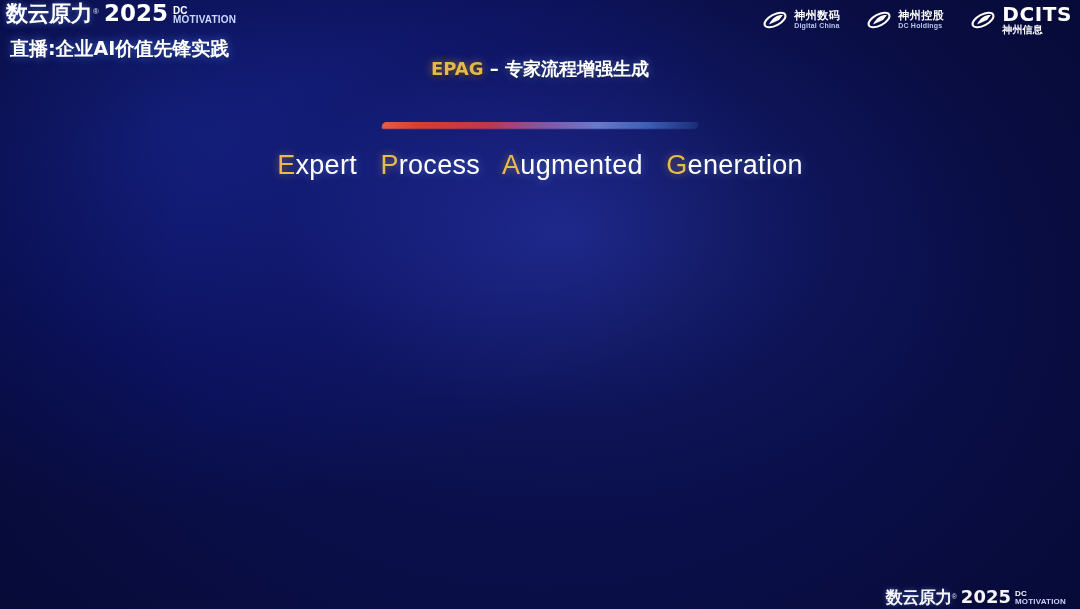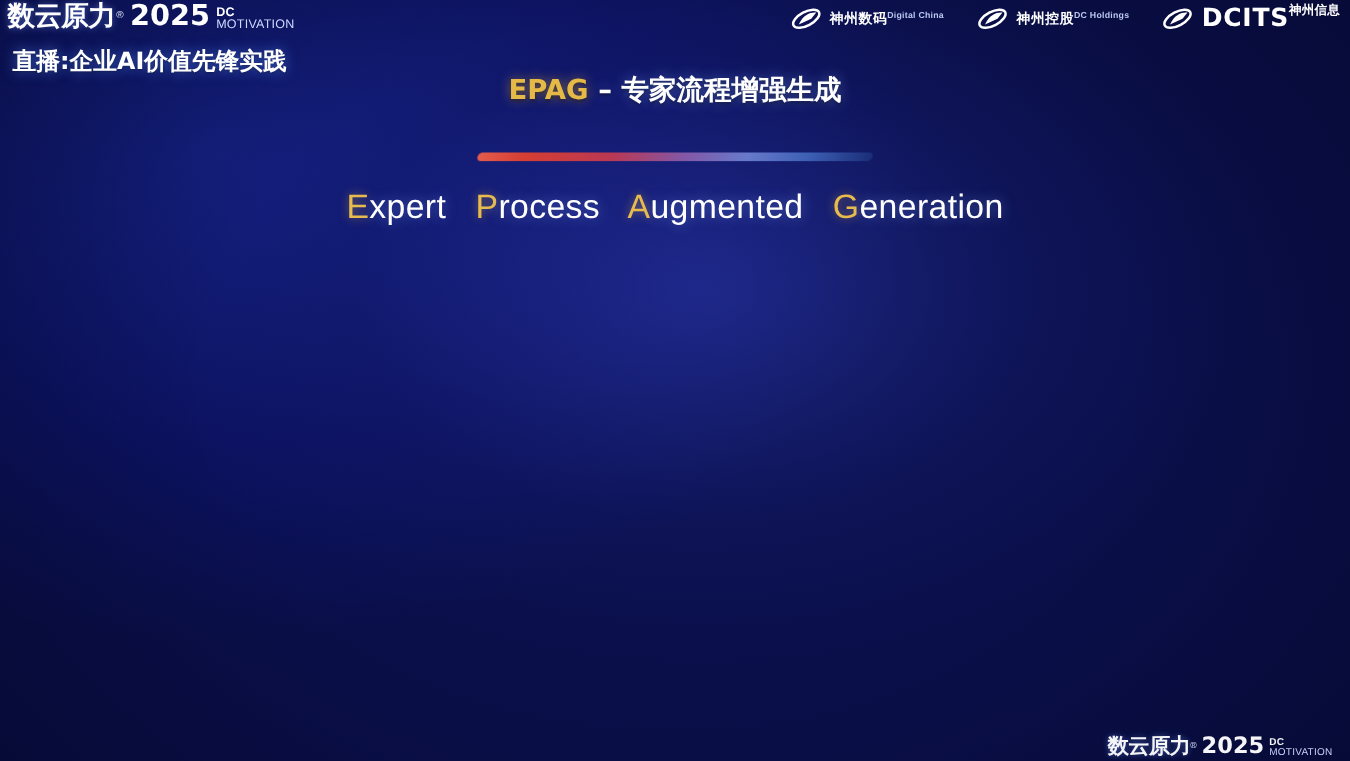--- a/index.html
+++ b/index.html
@@ -35,45 +35,45 @@
     font-family:"DejaVu Sans", sans-serif;
   }
   .logo-reg { font-size:8px; vertical-align:super; line-height:1; position:relative; top:-9px; left:-2px; color:#dfe6ff; }
   .logo-year {
     font-size:23px; font-weight:700; line-height:1; letter-spacing:0px; color:#fff;
     font-family:"DejaVu Sans", sans-serif;
     text-align:right;
   }
   .logo-dc { display:inline-block; line-height:0.92; margin-left:2px; position:relative; top:-1px; }
   .logo-dc .l1 { display:block; font-size:10px; font-weight:700; color:#fff; letter-spacing:.2px; }
-  .logo-dc .l2 { display:block; font-size:10px; font-weight:400; color:#cfd8ff; letter-spacing:.2px; }
+  .logo-dc .l2 { display:block; font-size:10px; font-weight:700; color:#cfd8ff; letter-spacing:.2px; }
 
   .hdr-sub {
     margin-top:11px; margin-left:4px;
     font-size:19px; font-weight:700; color:#ffffff; white-space:nowrap;
     font-family:"DejaVu Sans", sans-serif;
     text-shadow:0 0 10px rgba(90,140,255,.65), 0 1px 2px rgba(0,0,0,.5);
   }
 
   .hdr-right {
     position:absolute; right:8px; top:4px; z-index:6;
     display:flex; align-items:center; gap:26px;
   }
   .brand { display:flex; align-items:center; gap:6px; white-space:nowrap; }
   .swoosh { width:26px; height:20px; flex:none; }
-  .brand-text { display:flex; flex-direction:row; line-height:1.05; }
+  .brand-text { display:flex; flex-direction:column; line-height:1.05; }
   .brand-cn { font-size:11px; font-weight:700; color:#ffffff; letter-spacing:.5px; font-family:"DejaVu Sans", sans-serif; }
   .brand-en { font-size:7px; font-weight:700; color:#b9c6ef; letter-spacing:.2px; }
   .brand-cn.big { font-size:20px; letter-spacing:.6px; }
   .brand-en.cnsub { font-size:10px; color:#ffffff; font-family:Liberation Sans, sans-serif; font-weight:700; }
 
   
   .title-main {
     position:absolute; left:0; right:0; top:57px; text-align:center; z-index:5;
-    font-size:22px; font-weight:700; white-space:nowrap;
+    font-size:18px; font-weight:700; white-space:nowrap;
     font-family:"DejaVu Sans", sans-serif;
   }
   .title-main .gold {
     color:#e5b948;
     text-shadow:0 0 9px rgba(228,175,60,.55), 0 2px 3px rgba(0,0,0,.55);
   }
   .title-main .white {
     color:#ffffff;
     text-shadow:0 0 10px rgba(130,170,255,.45), 0 2px 3px rgba(0,0,0,.5);
   }

